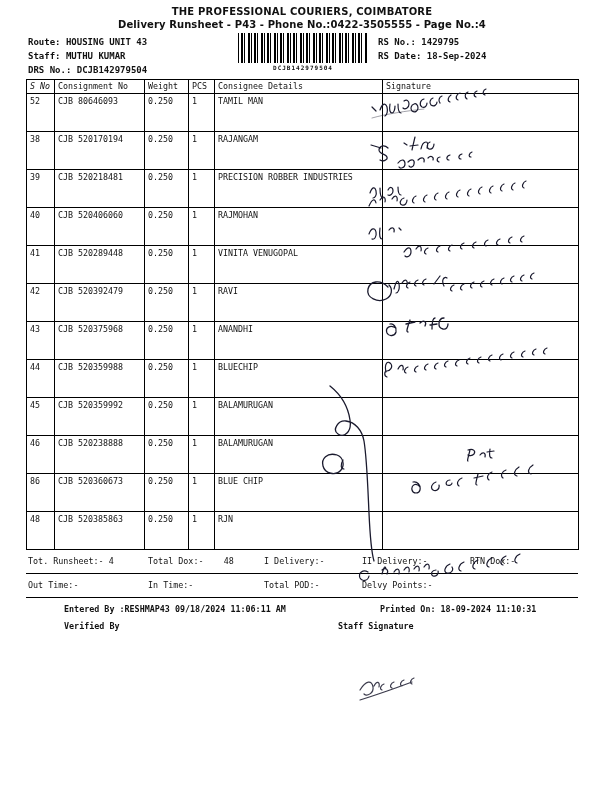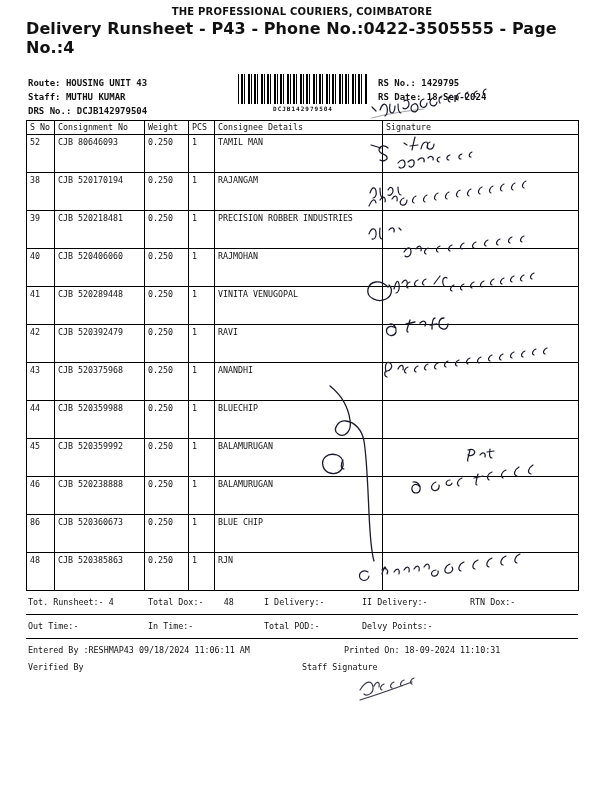--- a/index.html
+++ b/index.html
@@ -29,25 +29,26 @@
   
   .hdr-title {
     text-align: center;
     font-family: "DejaVu Sans", sans-serif;
     font-weight: bold;
     font-size: 10px;
     letter-spacing: 0.2px;
     margin-bottom: 2px;
   }
   .hdr-sub {
+    text-align: center;
     font-family: "DejaVu Sans", sans-serif;
     font-weight: bold;
-    font-size: 16px;
+    font-size: 10px;
     letter-spacing: 0.1px;
-    margin-bottom: 19px;
+    margin-bottom: 5px;
   }
   .hdr-grid {
     position: relative;
     height: 44px;
     font-size: 9px;
     font-weight: bold;
   }
   .hdr-left { position: absolute; left: 2px; top: 0; line-height: 14px; }
   .hdr-left div { white-space: pre; }
   .barcode-wrap {
@@ -100,21 +101,21 @@
   table.rs th {
     height: 14px;
     line-height: 13px;
     font-weight: normal;
   }
   table.rs td {
     height: 38px;
     padding-top: 2px;
     line-height: 11px;
   }
-  .c-sno  { width: 28px; }
+  .c-sno  { width: 28px; font-style: italic; }
   .c-con  { width: 90px; }
   .c-wt   { width: 44px; }
   .c-pcs  { width: 26px; }
   .c-cons { width: 168px; }
   .c-sig  { width: 196px; }
 
   
   .foot {
     margin-top: 4px;
     font-size: 8.4px;
@@ -125,21 +126,21 @@
     position: relative;
     height: 17px;
     white-space: pre;
   }
   .foot-row span { position: absolute; top: 0; }
   .hr {
     border: 0;
     border-top: 1px solid #000;
     margin: 2px 0 4px 0;
   }
-  .foot-b { font-weight: normal; }
+  .foot-b { font-weight: bold; margin-left: 36px; }
 
   
   .ink {
     position: absolute;
     left: 0; top: 0;
     width: 600px; height: 800px;
     pointer-events: none;
   }
   .ink svg { display: block; }
 </style>

